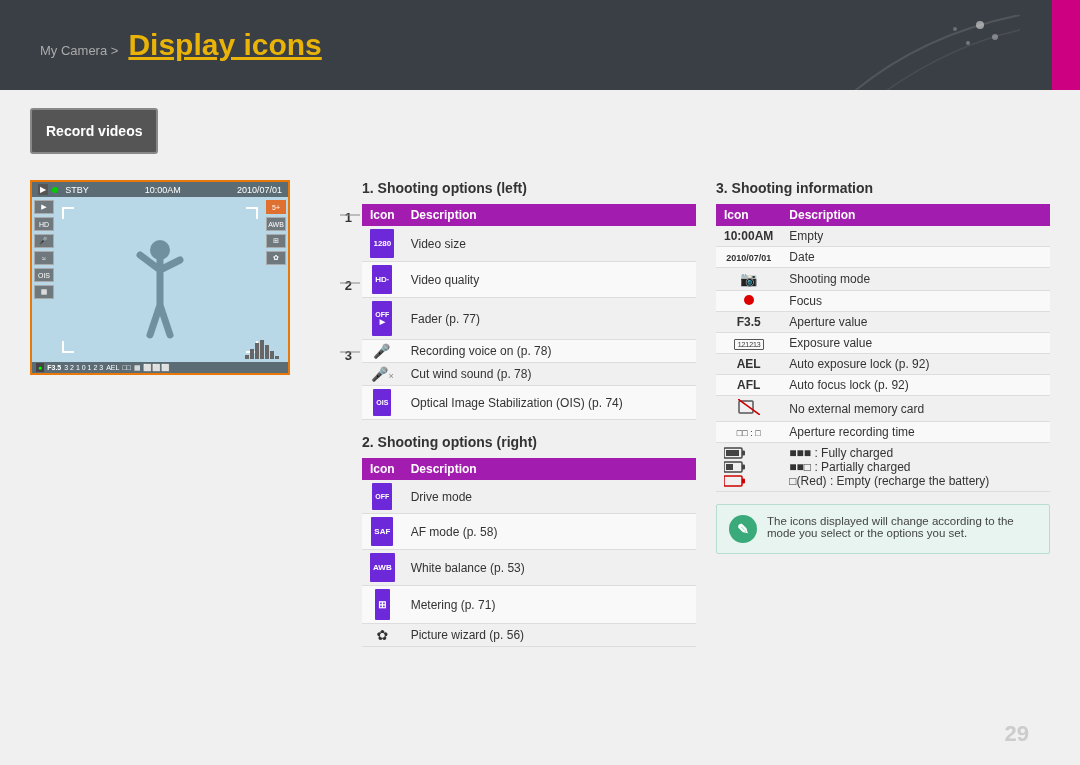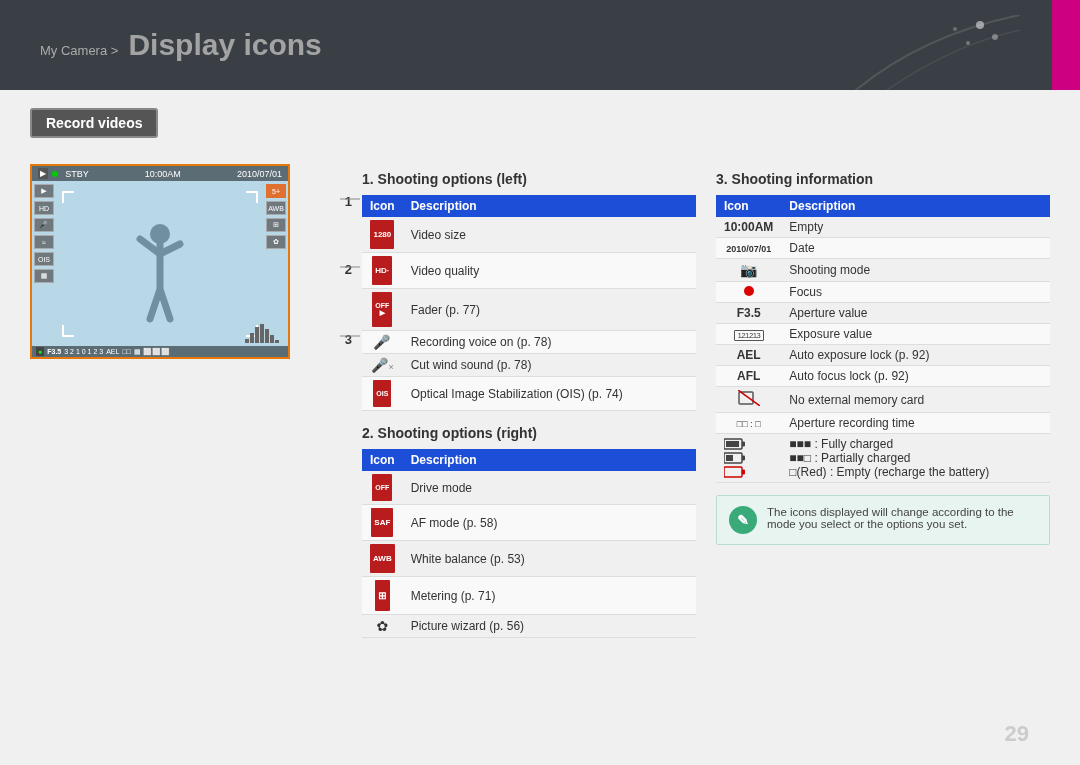--- a/index.html
+++ b/index.html
@@ -28,31 +28,32 @@
       top: 15px;
     }
     .breadcrumb {
       font-size: 13px;
       color: #aaa;
       margin-right: 6px;
     }
     .page-title {
       font-size: 30px;
       font-weight: bold;
-      color: #a3a3a3;
+      color: #eab308;
+      text-decoration: underline;
     }
 
     
     .record-badge {
       display: inline-block;
       background: #555;
       color: white;
       font-size: 14px;
       font-weight: bold;
-      padding: 5px 14px;
+      padding: 13px 14px;
       border-radius: 3px;
       margin-bottom: 14px;
       border: 2px solid #888;
     }
     .camera-diagram {
       position: relative;
       width: 310px;
       min-width: 310px;
     }
     .camera-screen {
@@ -134,59 +135,58 @@
     .focus-br { bottom: 20px; right: 30px; border-bottom-width: 2px; border-right-width: 2px; }
 
     
     .right-content {
       display: flex;
       gap: 20px;
       flex: 1;
     }
     .column {
       flex: 1;
-      margin-top: 7px;
     }
 
     
     .section-title {
       font-size: 14px;
       font-weight: bold;
       color: #333;
       margin-bottom: 8px;
     }
 
     
     .info-table {
       width: 100%;
       border-collapse: collapse;
       font-size: 12px;
     }
     .info-table th {
-      background: #1d4ed8;
+      background: #a21caf;
       color: white;
       padding: 4px 8px;
       text-align: left;
       font-weight: bold;
     }
     .info-table td {
       padding: 3px 8px;
       border-bottom: 1px solid #ddd;
       vertical-align: middle;
       color: #333;
     }
     .info-table tr:nth-child(even) td {
       background: #f9f9f9;
     }
     .icon-cell {
       width: 35px;
       text-align: center;
     }
     .icon-box {
-      background: #b91c1c;
+      background: #6d28d9;
       color: white;
       font-size: 8px;
       padding: 10px 3px;
       display: inline-block;
       border-radius: 1px;
       font-weight: bold;
     }
     .icon-box-outline {
       border: 1px solid #555;
       color: #333;

